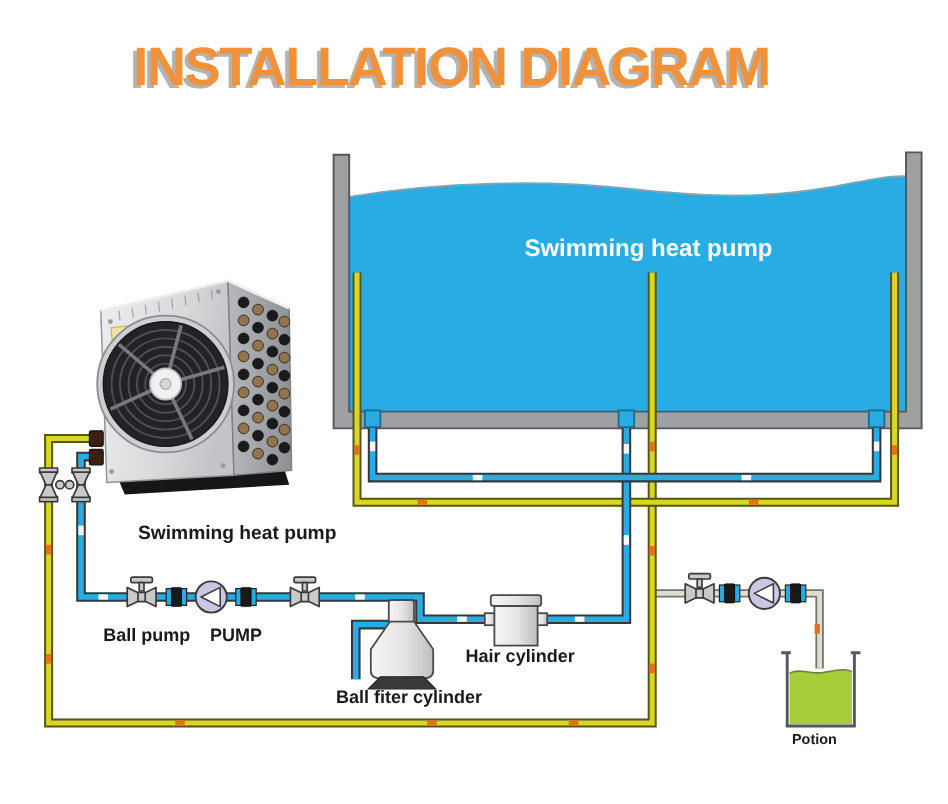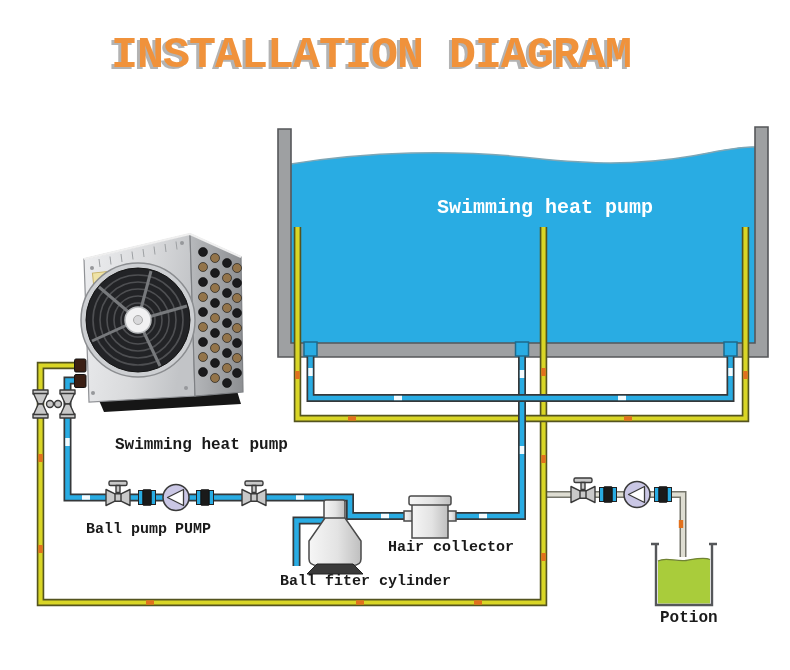--- a/index.html
+++ b/index.html
@@ -1,28 +1,28 @@
 <!DOCTYPE html>
 <html style="--title_orange: #F0923B; --title_shadow: #B3B3B3; --water_blue: #29ACE3; --pipe_blue: #29ACE3; --pipe_yellow: #D9D626; --pipe_gray: #DEDDD2; --dash_orange: #E2711D; --wall_gray: #9EA0A2; --valve_gray: #C9C9C9; --pump_lavender: #CAC7E5; --union_cyan: #29ACE3; --potion_green: #A9CC3B; --connector_brown: #3B1F14; --label_black: #1A1A1A; --pool_label_white: #FFFFFF;"><head>
 <meta charset="utf-8">
 <style>
   html,body{margin:0;padding:0;background:#fff;}
   #stage{position:relative;width:790px;height:670px;background:#fff;overflow:hidden;
-         font-family:Liberation Mono, monospace;}
+         font-family:Liberation Sans, sans-serif;}
   #diagram{position:absolute;left:0;top:0;}
   .title{position:absolute;left:111px;top:30px;font-size:45px;font-weight:bold;letter-spacing:-1px;
          color:var(--title_orange);text-shadow:-3px 2px 0 var(--title_shadow);white-space:nowrap;}
   .lbl{position:absolute;font-weight:bold;color:var(--label_black);white-space:nowrap;font-size:15px;}
   .lbl-pool{left:437px;top:196px;font-size:20px;color:var(--pool_label_white);}
   .lbl-unit{left:115px;top:436px;font-size:16px;}
   .lbl-ballvalve{left:86px;top:521px;}
   .lbl-pump{left:175px;top:521px;}
   .lbl-sand{left:280px;top:573px;}
   .lbl-hair{left:388px;top:539px;}
-  .lbl-potion{left:660px;top:609px;font-size:16px;}
+  .lbl-potion{left:660px;top:609px;font-size:12px;}
   
   .wall{fill:var(--wall_gray);stroke:#55575A;stroke-width:1.6;}
   .water{fill:var(--water_blue);}
   .waveline{fill:none;stroke:#7FA6B5;stroke-width:1.5;}
   .pipe-out-b{fill:none;stroke:#35383A;stroke-width:8;}
   .pipe-in-b{fill:none;stroke:var(--pipe_blue);stroke-width:4.6;}
   .pipe-out-y{fill:none;stroke:#54541F;stroke-width:7.5;}
   .pipe-in-y{fill:none;stroke:var(--pipe_yellow);stroke-width:4.2;}
   .pipe-out-g{fill:none;stroke:#75756B;stroke-width:7;}
   .pipe-in-g{fill:none;stroke:var(--pipe_gray);stroke-width:4;}
@@ -256,16 +256,16 @@
     </g>
   </g>
 </svg>
 
 <div class="title">INSTALLATION DIAGRAM</div>
 <div class="lbl lbl-pool">Swimming heat pump</div>
 <div class="lbl lbl-unit">Swimming heat pump</div>
 <div class="lbl lbl-ballvalve">Ball pump</div>
 <div class="lbl lbl-pump">PUMP</div>
 <div class="lbl lbl-sand">Ball fiter cylinder</div>
-<div class="lbl lbl-hair">Hair collector</div>
+<div class="lbl lbl-hair">Hair cylinder</div>
 <div class="lbl lbl-potion">Potion</div>
 
 </div>
 
 </body></html>

